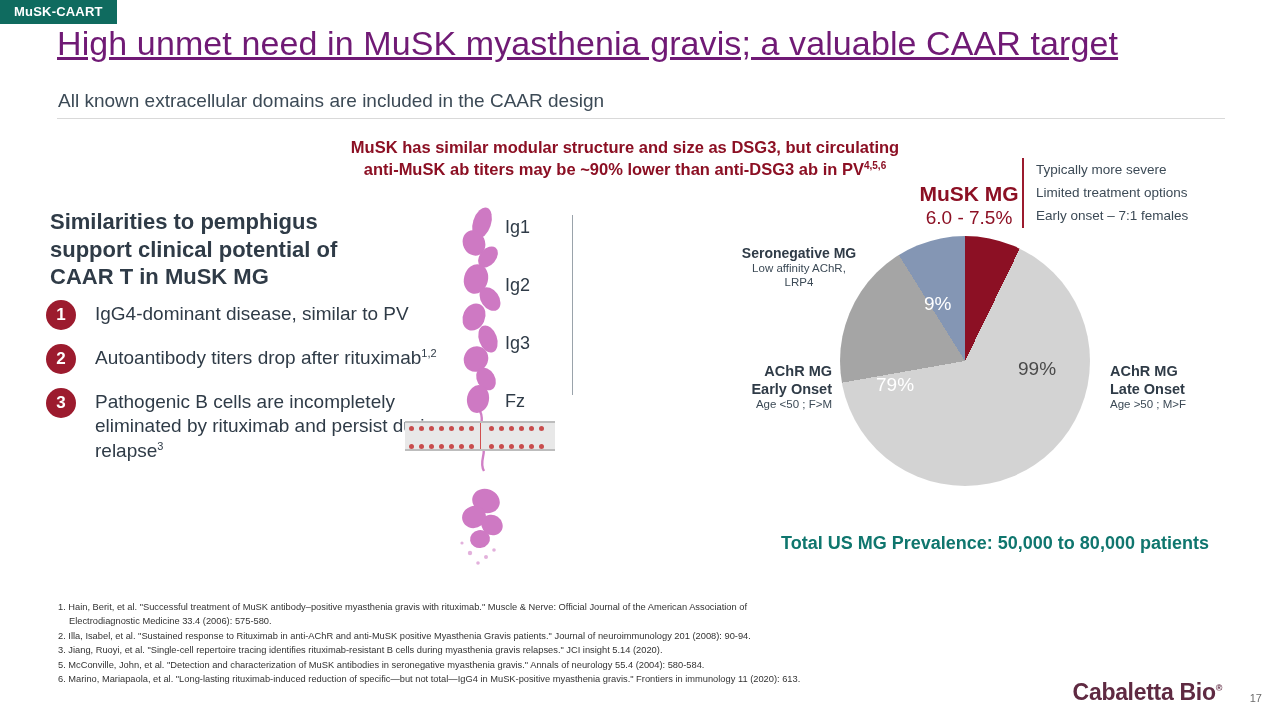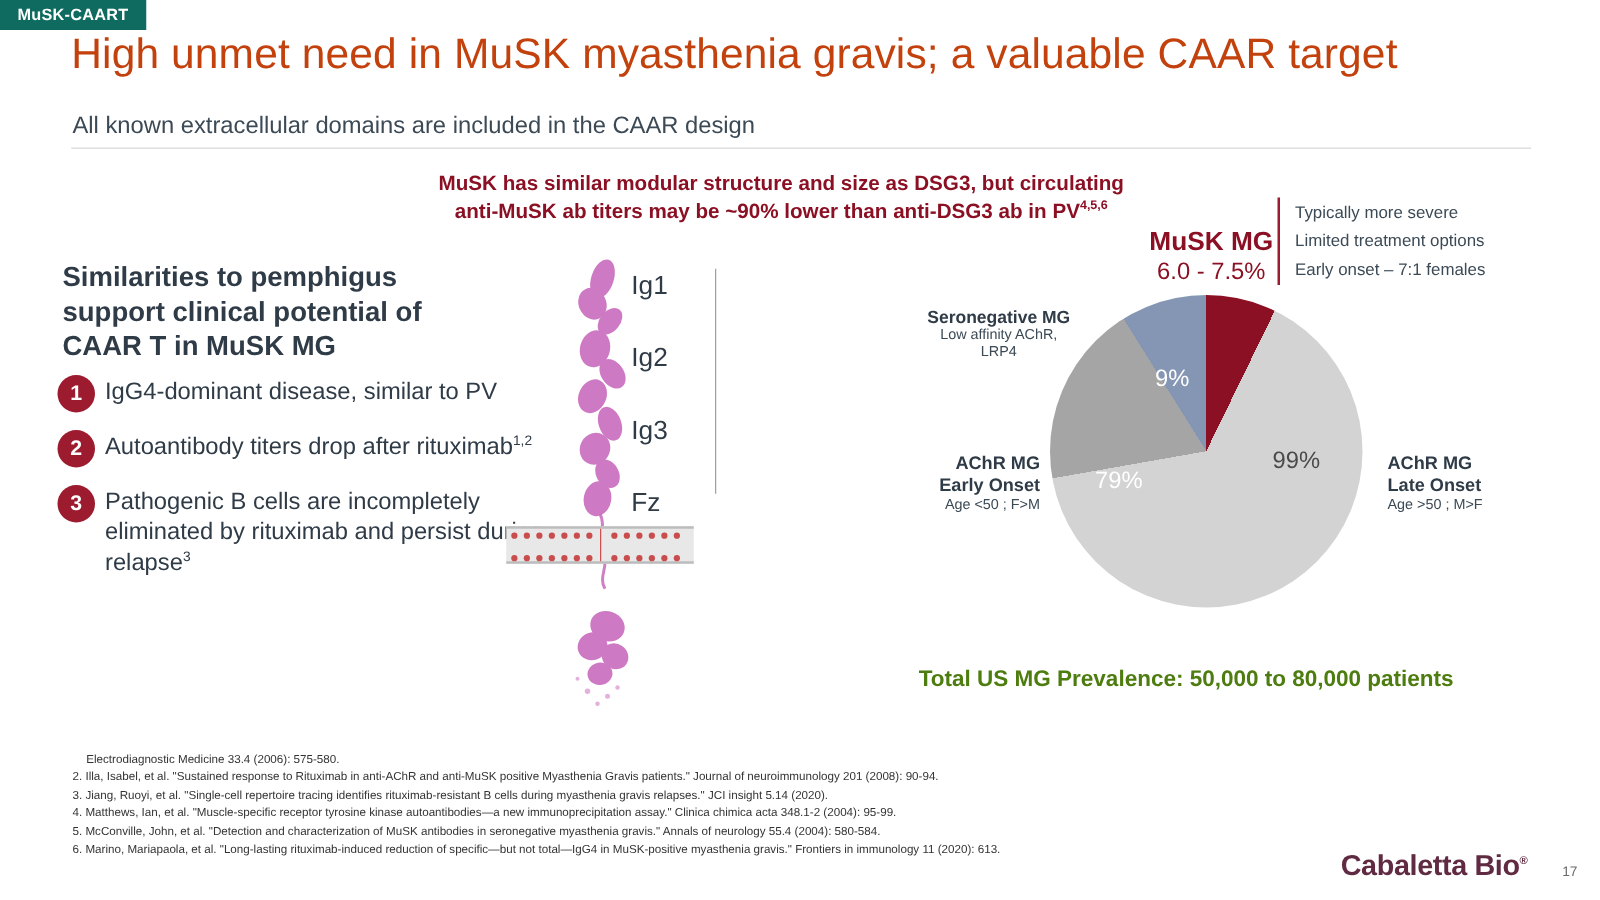--- a/index.html
+++ b/index.html
@@ -14,23 +14,24 @@
   }
   .tag {
     position:absolute; left:0; top:0;
     background:#0f6b5f; color:#ffffff;
     font-size:13px; font-weight:bold;
     padding:4px 14px 5px 14px;
     letter-spacing:0.2px;
   }
   .title {
     position:absolute; left:57px; top:24px;
-    font-size:34px; color:#c2410c;
+    font-size:34px; color:#701a75;
     font-weight:normal;
     letter-spacing:0.1px;
+    text-decoration:underline;
   }
   .subtitle {
     position:absolute; left:58px; top:80px;
     font-size:19px; color:#3c4a56;margin-top:10px;
   }
   .hrule {
     position:absolute; left:57px; top:118px;
     width:1168px; height:1px; background:#d9d9d9;
   }
 
@@ -54,28 +55,29 @@
     flex:0 0 auto;
     width:30px; height:30px; border-radius:50%;
     background:#9c1b2e; color:#fff;
     font-size:17px; font-weight:bold;
     display:flex; align-items:center; justify-content:center;
     margin-right:8px;
   }
   .btext {
     font-size:19px; color:#2f3b47; line-height:1.28;
     padding-top:2px;
+    margin-left:11px;
   }
   .btext sup { font-size:11px; }
 
   
   .protein { position:absolute; left:400px; top:195px; width:180px; height:380px; }
   .domain-labels {
     position:absolute; left:505px; top:218px;
-    font-size:21px; color:#2f3b47; line-height:1;
+    font-size:18px; color:#2f3b47; line-height:1;
   }
   .domain-labels div { height:58px; }
   .vline {
     position:absolute; left:572px; top:215px;
     width:1px; height:180px; background:#9aa3ab;
   }
   .membrane {
     position:absolute; left:405px; top:421px;
     width:150px; height:30px;
     background:#e8e8e8;
@@ -137,22 +139,22 @@
 
   .achr-late {
     position:absolute; left:1110px; top:362px; width:150px;
     text-align:left;
   }
   .achr-late .h { font-size:14.5px; font-weight:bold; color:#2f3b47; line-height:1.25; }
   .achr-late .s { font-size:11.5px; color:#3c4a56; }
 
   .total {
     position:absolute; left:735px; top:533px; width:520px;
-    font-size:18px; font-weight:bold; color:#4d7c0f;
-    text-align:left;
+    font-size:18px; font-weight:bold; color:#0f766e;
+    text-align:center;
   }
 
   .refs {
     position:absolute; left:58px; top:600px; width:1000px;
     font-size:9.3px; color:#333; line-height:1.55;
   }
   .refs div { margin:0; }
   .refs .ind { padding-left:11px; }
 
   .logo {
@@ -303,22 +305,22 @@
 
 <div class="achr-late">
   <div class="h">AChR MG</div>
   <div class="h">Late Onset</div>
   <div class="s">Age &gt;50 ; M&gt;F</div>
 </div>
 
 <div class="total">Total US MG Prevalence: 50,000 to 80,000 patients</div>
 
 <div class="refs">
+  <div>1. Hain, Berit, et al. "Successful treatment of MuSK antibody–positive myasthenia gravis with rituximab." Muscle &amp; Nerve: Official Journal of the American Association of</div>
   <div class="ind">Electrodiagnostic Medicine 33.4 (2006): 575-580.</div>
   <div>2. Illa, Isabel, et al. "Sustained response to Rituximab in anti-AChR and anti-MuSK positive Myasthenia Gravis patients." Journal of neuroimmunology 201 (2008): 90-94.</div>
   <div>3. Jiang, Ruoyi, et al. "Single-cell repertoire tracing identifies rituximab-resistant B cells during myasthenia gravis relapses." JCI insight 5.14 (2020).</div>
-  <div>4. Matthews, Ian, et al. "Muscle-specific receptor tyrosine kinase autoantibodies—a new immunoprecipitation assay." Clinica chimica acta 348.1-2 (2004): 95-99.</div>
   <div>5. McConville, John, et al. "Detection and characterization of MuSK antibodies in seronegative myasthenia gravis." Annals of neurology 55.4 (2004): 580-584.</div>
   <div>6. Marino, Mariapaola, et al. "Long-lasting rituximab-induced reduction of specific—but not total—IgG4 in MuSK-positive myasthenia gravis." Frontiers in immunology 11 (2020): 613.</div>
 </div>
 
 <div class="logo"><span>Cabaletta Bio</span><sup>®</sup></div>
 <div class="pageno">17</div>
 
 </body></html>

